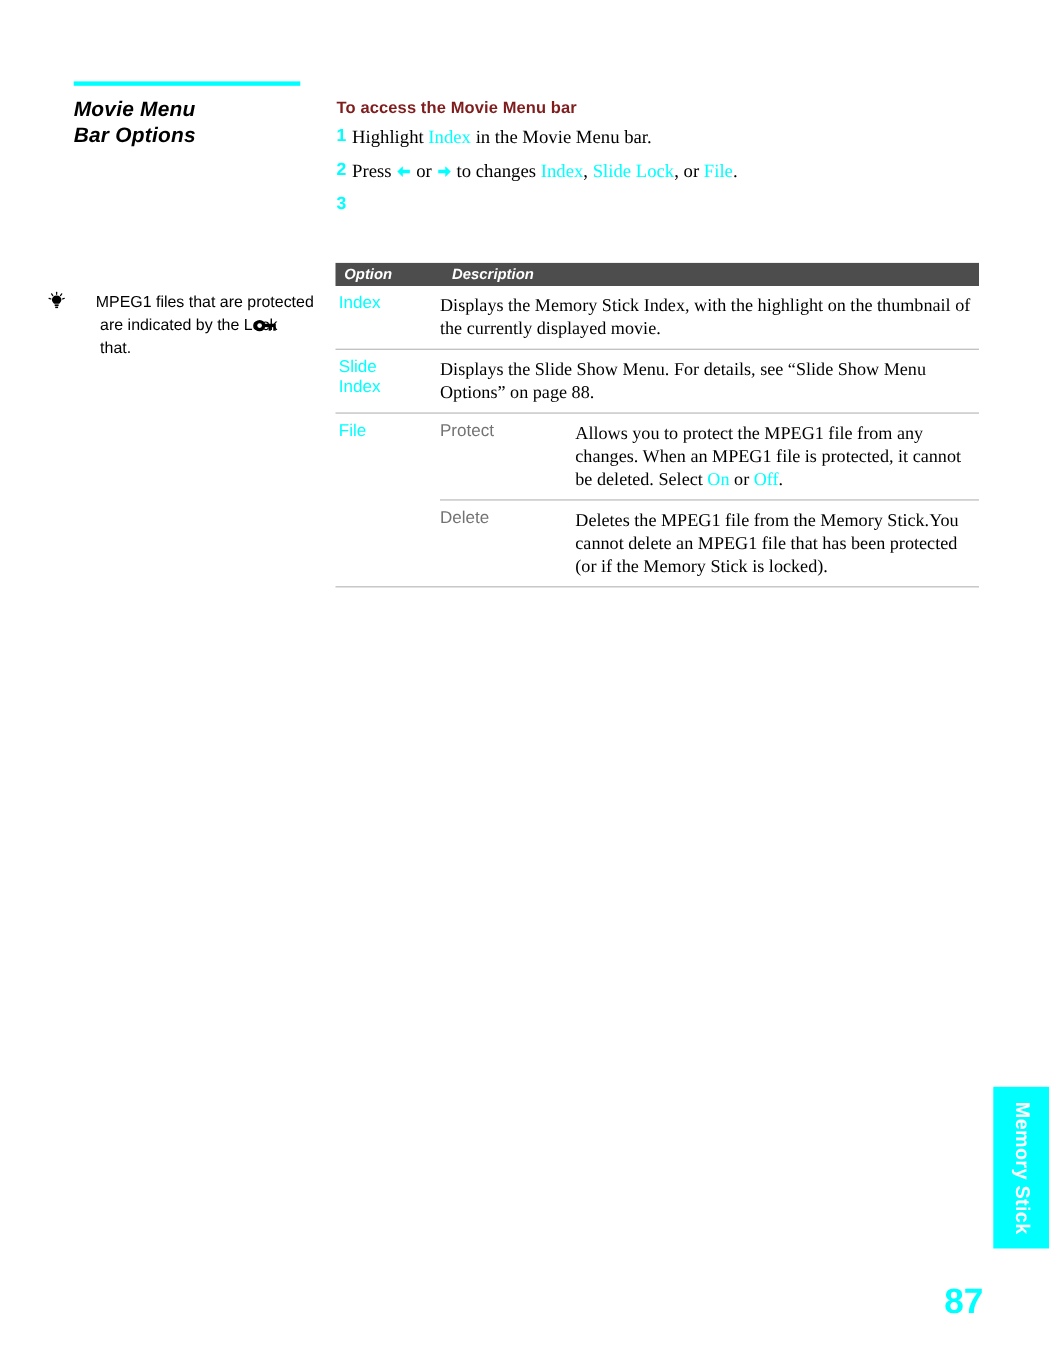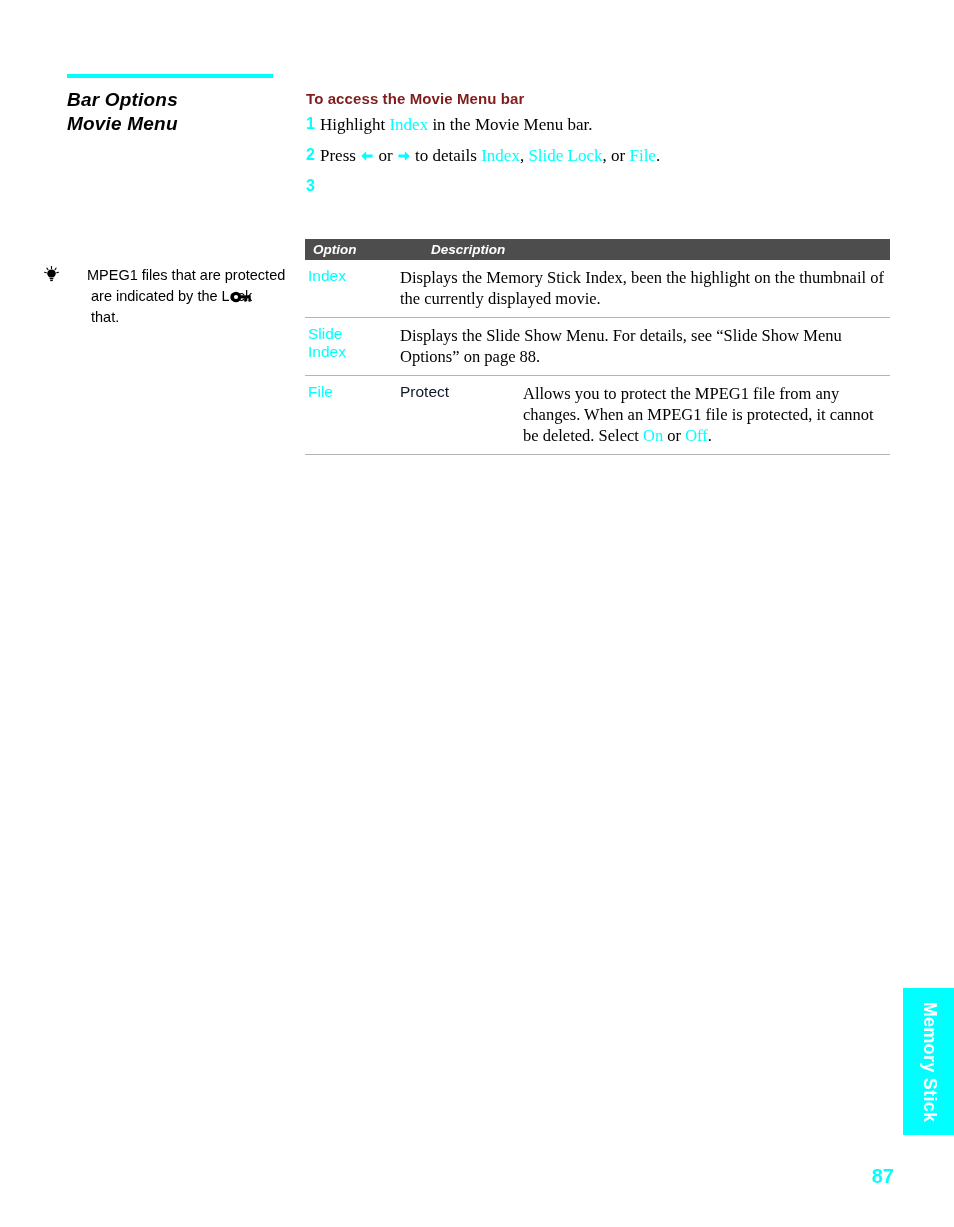--- a/index.html
+++ b/index.html
@@ -123,21 +123,20 @@
     position: absolute;
     left: 305px;
     top: 239px;
     width: 585px;
   }
   .tbl-head {
     background: #4d4d4d;
     height: 21px;
     display: flex;
     align-items: center;
-    gap: 20px;
   }
   .tbl-head .th {
     font-family: "Liberation Sans", sans-serif;
     font-style: italic;
     font-weight: bold;
     font-size: 13.5px;
     color: #ffffff;
   }
   .th-option { width: 92px; padding-left: 8px; box-sizing: border-box; }
   .th-desc { padding-left: 3px; margin-left: 11px; }
@@ -179,21 +178,21 @@
     display: flex;
     padding: 7px 0 8px 0;
   }
   .subrow.divided { border-top: 1px solid #b3b3b3; }
   .cell-suboption {
     width: 123px;
     flex: 0 0 123px;
     font-family: "Liberation Sans", sans-serif;
     font-size: 15.5px;
     line-height: 18px;
-    color: #0f172a;
+    color: #737373;
   }
   .cell-subdesc {
     flex: 1;
     font-family: "Liberation Serif", serif;
     font-size: 16.5px;
     line-height: 21px;
     color: #000000;
     padding-right: 4px;
   }
 
@@ -217,32 +216,32 @@
     font-size: 18px;
     color: #ffffff;
     letter-spacing: 0.3px;
   }
   .folio {
     position: absolute;
     right: 60px;
     top: 1165px;
     font-family: "Liberation Sans", sans-serif;
     font-weight: bold;
-    font-size: 20px;
+    font-size: 32px;
     color: #00ffff;
   }
 </style>
 </head>
 <body>
 
 <div class="side-rule"></div>
 
 <div class="section-title">
+  <div>Movie Menu</div>
   <div>Bar Options</div>
-  <div>Movie Menu</div>
 </div>
 
 <div class="tip-note">
   <span class="tip-body">
     <span class="bulb-icon">
       <svg viewBox="0 0 17 17" width="17" height="17" aria-hidden="true">
         <g stroke="#000000" stroke-width="1.1" stroke-linecap="round" fill="none">
           <line x1="8.5" y1="0.6" x2="8.5" y2="2.6"></line>
           <line x1="3.9" y1="2.1" x2="5.0" y2="3.7"></line>
           <line x1="13.1" y1="2.1" x2="12.0" y2="3.7"></line>
@@ -273,58 +272,62 @@
     <span class="step-num">1</span>
     <span class="step-text"><span>Highlight </span><span class="cy">Index</span><span> in the Movie Menu bar.</span></span>
   </div>
 
   <div class="step">
     <span class="step-num">2</span>
     <span class="step-text"><span>Press </span><span class="arrow-l"><svg viewBox="0 0 14 12" width="14" height="12" aria-hidden="true">
             <path d="M6.2 1.2 L1.2 6 L6.2 10.8 L6.2 7.6 L12.6 7.6 L12.6 4.4 L6.2 4.4 Z" fill="#00ffff"></path>
           </svg></span><span> or </span><span class="arrow-r"><svg viewBox="0 0 14 12" width="14" height="12" aria-hidden="true">
             <path d="M7.8 1.2 L12.8 6 L7.8 10.8 L7.8 7.6 L1.4 7.6 L1.4 4.4 L7.8 4.4 Z" fill="#00ffff"></path>
-          </svg></span><span> to details </span><span class="cy">Index</span><span>, </span><span class="cy">Slide Lock</span><span>, or </span><span class="cy">File</span><span>.</span></span>
+          </svg></span><span> to changes </span><span class="cy">Index</span><span>, </span><span class="cy">Slide Lock</span><span>, or </span><span class="cy">File</span><span>.</span></span>
   </div>
 
   <div class="step">
     <span class="step-num">3</span>
   </div>
 
 </div>
 
 <div class="opt-table">
 
   <div class="tbl-head">
     <div class="th th-option">Option</div>
     <div class="th th-desc">Description</div>
   </div>
 
   <div class="tbl-row">
     <div class="cell-option">Index</div>
-    <div class="cell-desc">Displays the Memory Stick Index, been the highlight on the thumbnail of the currently displayed movie.</div>
+    <div class="cell-desc">Displays the Memory Stick Index, with the highlight on the thumbnail of the currently displayed movie.</div>
   </div>
 
   <div class="tbl-row">
     <div class="cell-option">
       <div>Slide</div>
       <div>Index</div>
     </div>
     <div class="cell-desc">Displays the Slide Show Menu. For details, see “Slide Show Menu Options” on page 88.</div>
   </div>
 
   <div class="file-row">
     <div class="cell-option">File</div>
     <div class="subrows">
 
       <div class="subrow">
         <div class="cell-suboption">Protect</div>
         <div class="cell-subdesc"><span>Allows you to protect the MPEG1 file from any changes. When an MPEG1 file is protected, it cannot be deleted. Select </span><span class="cy">On</span><span> or </span><span class="cy">Off</span><span>.</span></div>
       </div>
 
+      <div class="subrow divided">
+        <div class="cell-suboption">Delete</div>
+        <div class="cell-subdesc">Deletes the MPEG1 file from the Memory Stick.You cannot delete an MPEG1 file that has been protected (or if the Memory Stick is locked).</div>
+      </div>
 
     </div>
   </div>
 
 </div>
 
 <div class="thumb-tab">
   <span class="tab-label">Memory Stick</span>
 </div>
 

